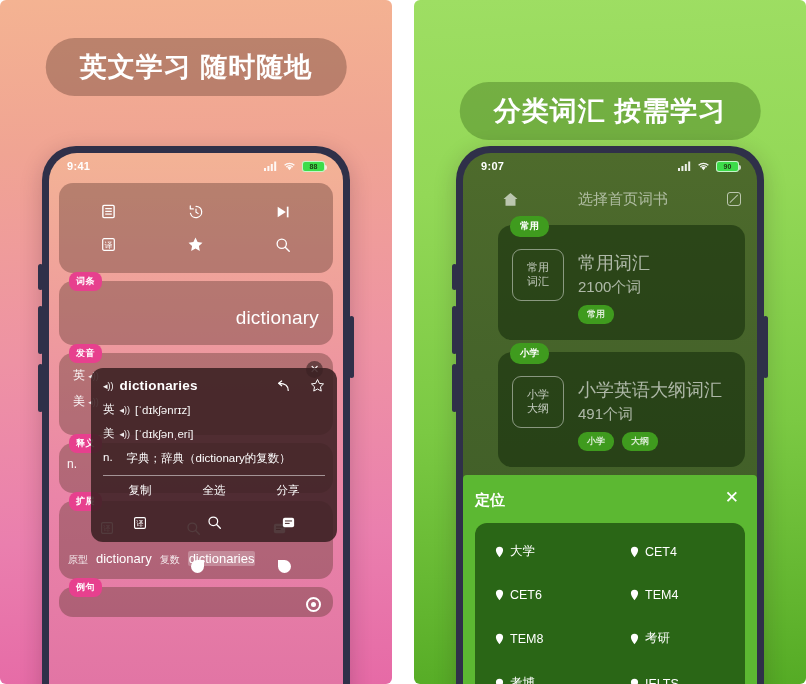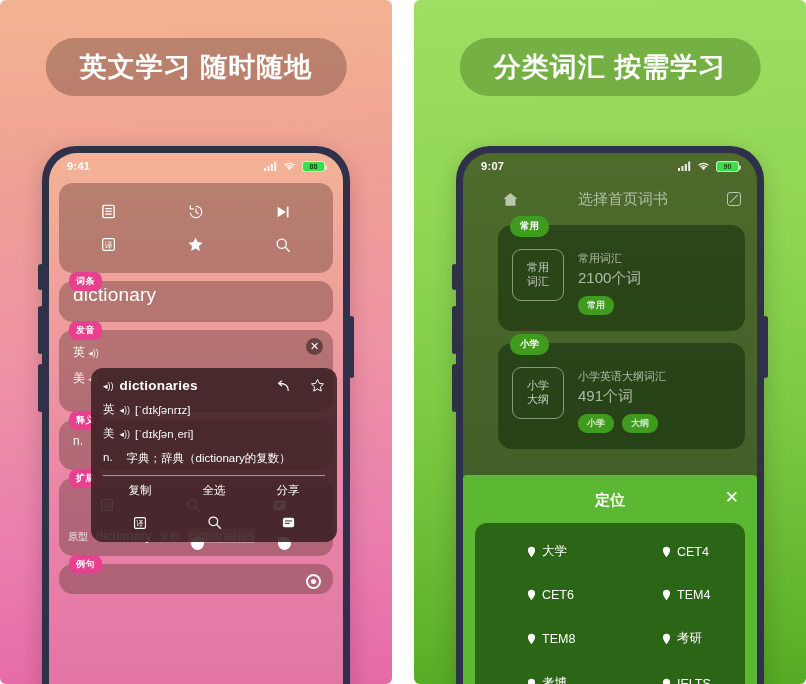--- a/index.html
+++ b/index.html
@@ -41,21 +41,21 @@
     padding: 0 34px;
     border-radius: 29px;
     display: flex; align-items: center; justify-content: center;
     color: #ffffff;
     font-size: 27px;
     font-weight: 700;
     letter-spacing: 1px;
     white-space: nowrap;
   }
   .headline-left  { background: rgba(125, 82, 66, 0.48); }
-  .headline-right { background: rgba(60, 110, 28, 0.40); }
+  .headline-right { background: rgba(60, 110, 28, 0.40); margin-top: 44px; }
 
   
   .phone {
     position: absolute;
     left: 50%; transform: translateX(-50%);
     top: 146px;
     width: 308px;
     height: 560px;
     background: #2f3049;
     border-radius: 34px 34px 0 0;
@@ -131,40 +131,40 @@
   
   .toolcard { padding: 12px 6px 12px 6px; }
   .toolrow {
     display: grid; grid-template-columns: repeat(3, 1fr);
     align-items: center; justify-items: center;
     height: 33px;
   }
   .tool-ico { color:#fff; display:flex; align-items:center; justify-content:center; }
 
   
-  .wordcard { padding: 3px 14px 16px 14px; }
+  .wordcard { padding: 26px 14px 16px 14px; text-align: right; }
   .word {
     color: #ffffff;
     font-size: 19px;
     letter-spacing: .2px;
   }
 
   
   .proncard { padding: 14px 14px 16px 14px; min-height: 74px; }
   .pron-line { color: rgba(255,255,255,.93); font-size: 12px; margin-bottom: 9px; }
   .closebtn {
     position: absolute; right: 10px; top: 8px;
     width: 17px; height: 17px; border-radius: 50%;
     background: rgba(40,25,25,.55);
     color:#fff; font-size: 11px; line-height: 17px; text-align: center;
     z-index: 4;
   }
 
   
-  .meancard { padding: 14px 14px 16px 14px; min-height: 50px; }
+  .meancard { padding: 14px 14px 16px 8px; min-height: 50px; }
   .mean-line { color: rgba(255,255,255,.93); font-size: 12px; }
 
   
   .extcard { padding: 14px 10px 12px 5px; }
   .ext-icons {
     display: grid; grid-template-columns: repeat(3, 1fr);
     justify-items: center; align-items: center;
     height: 26px; margin-bottom: 10px;
   }
   .ext-forms {
@@ -243,60 +243,59 @@
   }
   .bookrow { display:flex; gap: 14px; align-items:flex-start; margin-top: 6px; }
   .bookthumb {
     width: 52px; height: 52px; flex: 0 0 52px;
     border: 1.4px solid rgba(255,255,255,.45);
     border-radius: 9px;
     display:flex; flex-direction:column; align-items:center; justify-content:center;
     color: rgba(255,255,255,.72); font-size: 11px; line-height: 1.25;
   }
   .bookinfo { padding-top: 2px; }
-  .bk-title { color: rgba(255,255,255,.62); font-size: 11px; }
+  .bk-title { color: rgba(255,255,255,.62); font-size: 18px; text-align: center; }
   .bk-count { color: rgba(255,255,255,.62); font-size: 15px; margin-top: 3px; }
   .bk-chips { display:flex; gap: 8px; margin-top: 8px; }
   .chip {
     background: #3f9b1e; color: rgba(255,255,255,.8);
     font-size: 9px; font-weight:700;
     padding: 3px 9px; border-radius: 9px;
   }
 
   
   .sheet {
     position: absolute;
     left: 0; right: 0; bottom: 0;
     background: #5cb832;
     border-radius: 4px 4px 0 0;
     padding: 10px 12px 0 12px;
     z-index: 20;
   }
   .sheet-head {
     position: relative; height: 30px;
-    display:flex; align-items:center; justify-content:center;
+    display:flex; align-items:center; 
   }
   .sheet-title { color:#ffffff; font-size: 15px; font-weight: 700; }
   .sheet-close {
     position:absolute; right: 6px; top: 4px;
     color:#fff; font-size: 17px; line-height: 1;
   }
   .sheet-body {
     background: rgba(35, 90, 18, .88);
     border-radius: 12px;
     margin-top: 8px;
     padding: 6px 0 0 0;
     display:grid; grid-template-columns: 1fr 1fr;
     row-gap: 0;
   }
   .loc-item {
     display:flex; align-items:center; gap: 6px;
     color:#ffffff; font-size: 12.5px;
     padding: 14px 0 14px 20px;
-    margin-left: 32px;
   }
   .pin {
     width: 9px; height: 12px; flex: 0 0 9px;
     display:flex; align-items:flex-start; justify-content:center;
   }
 </style>
 </head>
 <body>
 
 <div class="stage">

